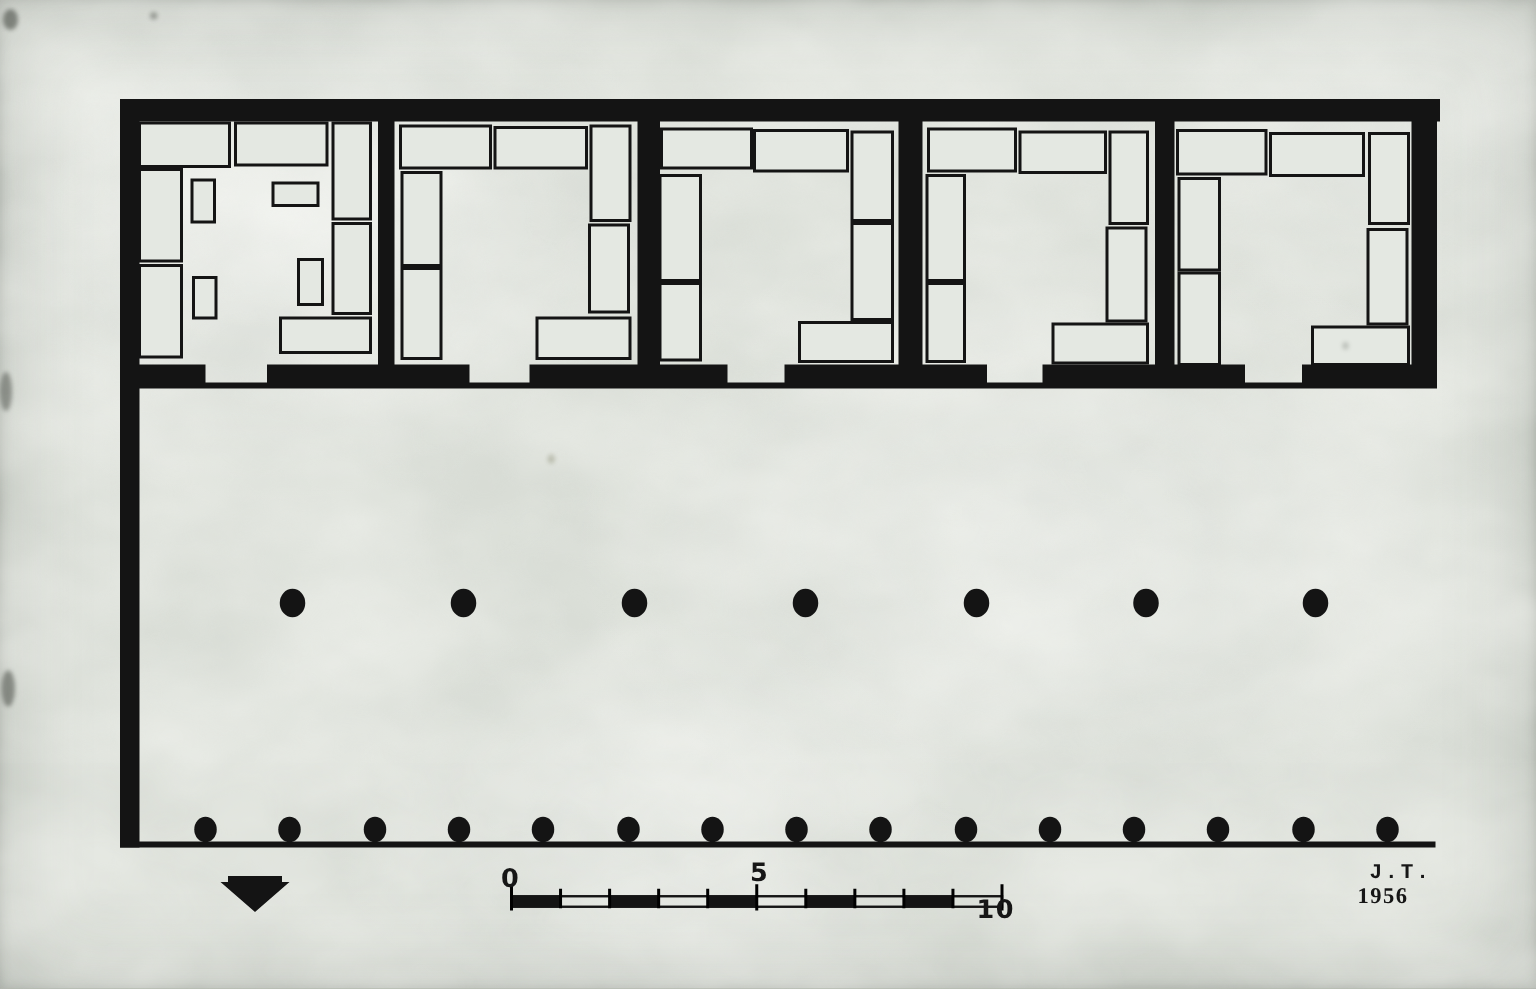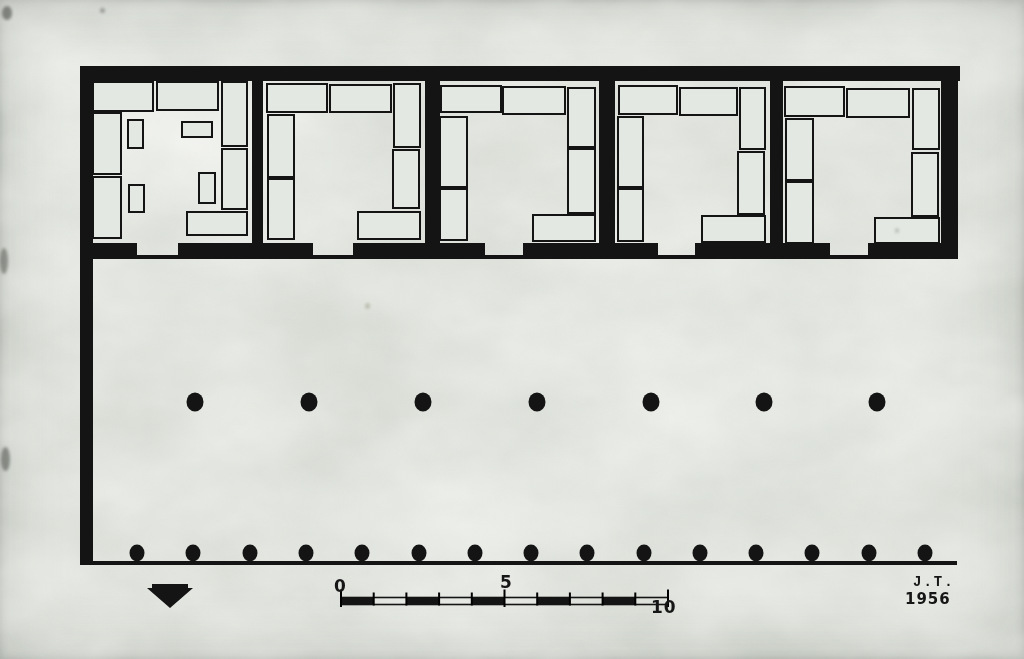--- a/index.html
+++ b/index.html
@@ -22,21 +22,21 @@
     color:#161616;
     font-weight:bold;
     font-family:"DejaVu Sans", sans-serif;
     user-select:none;
   }
   .scale-num{font-size:17px;line-height:1;}
   #lbl-scale-0{left:334px;top:578px;}
   #lbl-scale-5{left:500px;top:574px;}
   #lbl-scale-10{left:651px;top:576px;letter-spacing:1px;margin-top:23px;}
   #lbl-sig-initials{left:913px;top:574px;font-size:14px;letter-spacing:2px;font-family:Liberation Mono, monospace;}
-  #lbl-sig-year{left:905px;top:590px;font-size:15px;letter-spacing:1px;}
+  #lbl-sig-year{left:905px;top:590px;font-size:15px;letter-spacing:1px;font-family:Liberation Serif, serif;}
   
   .speck{position:absolute;border-radius:50%;background:#3c4039;filter:blur(1.5px);}
   .speck.a{left:2px;top:6px;width:10px;height:14px;opacity:.55;}
   .speck.b{left:0px;top:248px;width:8px;height:26px;opacity:.45;}
   .speck.c{left:1px;top:447px;width:9px;height:24px;opacity:.5;}
   .speck.d{left:100px;top:8px;width:5px;height:5px;opacity:.4;}
   .speck.e{left:365px;top:303px;width:5px;height:6px;opacity:.3;background:#6a6a4a;}
   .speck.f{left:895px;top:228px;width:4px;height:5px;opacity:.25;}
 </style>
 </head>

